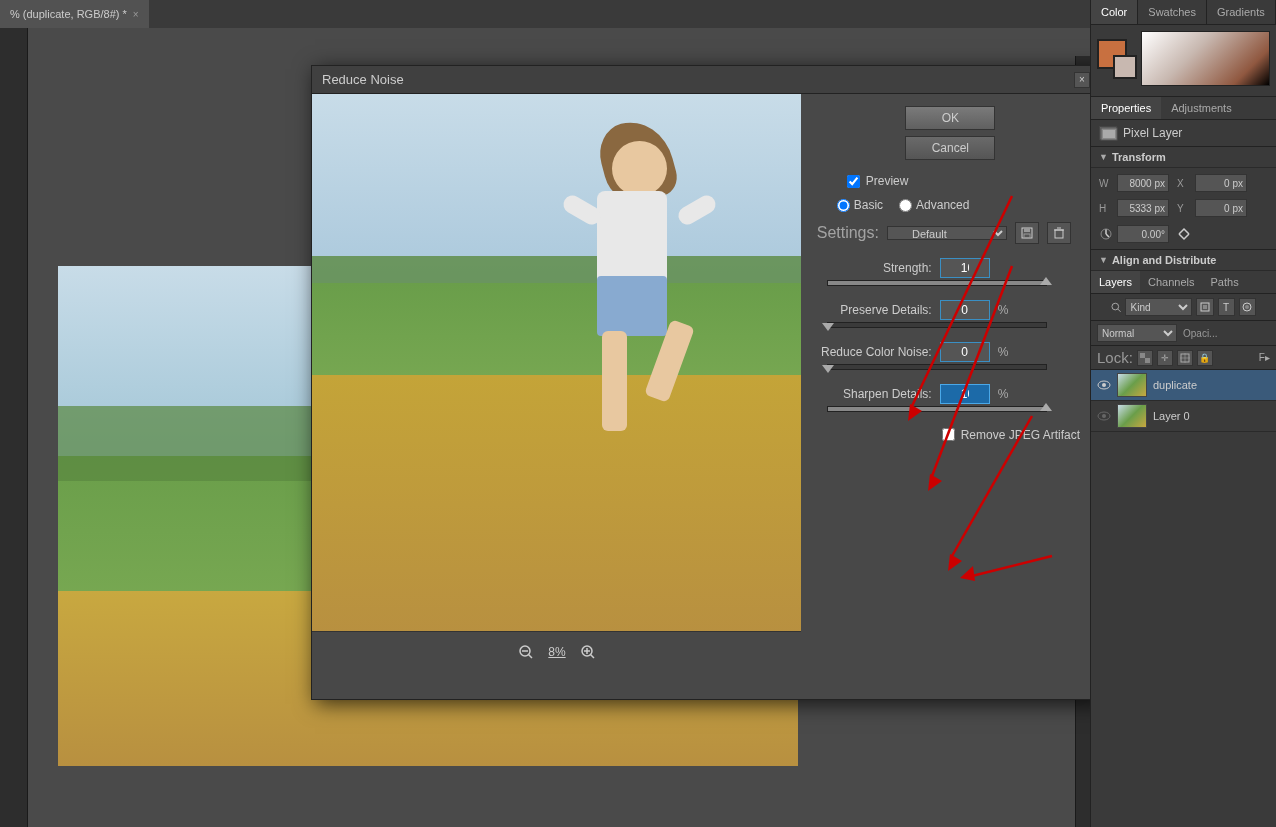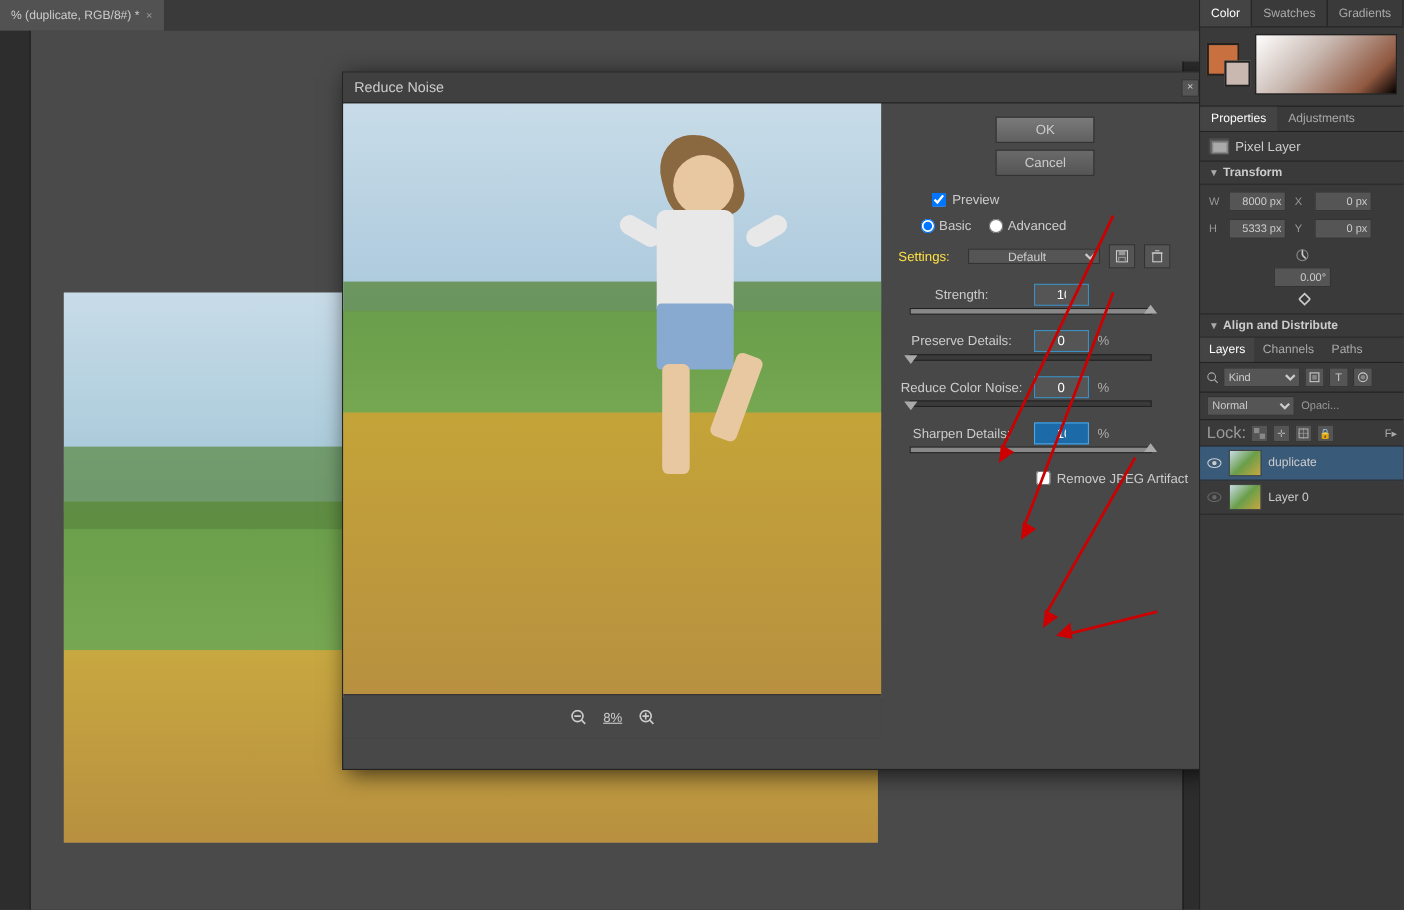--- a/index.html
+++ b/index.html
@@ -229,33 +229,32 @@
       font-size: 12px;
       cursor: pointer;
     }
 
     .settings-row {
       display: flex;
       align-items: center;
       gap: 8px;
     }
     .settings-label {
-      color: #fde047;
-      font-size: 12px;
+      color: #a3a3a3;
+      font-size: 16px;
       min-width: 55px;
     }
     .settings-dropdown {
       width: 120px;
       height: 14px;
       background: #555;
       border: 1px solid #333;
       color: #ccc;
       font-size: 11px;
-      padding: 0 0;
-      text-align: center;
+      padding: 0 20px;
     }
     .settings-icon-btn {
       width: 24px;
       height: 22px;
       background: #555;
       border: 1px solid #333;
       color: #ccc;
       font-size: 12px;
       cursor: pointer;
       display: flex;
@@ -271,21 +270,21 @@
     }
     .param-label-row {
       display: flex;
       align-items: center;
       gap: 8px;
     }
     .param-label {
       color: #ccc;
       font-size: 12px;
       min-width: 115px;
-      text-align: center;
+      text-align: right;
     }
     .param-input {
       width: 50px;
       height: 20px;
       background: #555;
       border: 1px solid #3a8fc4;
       color: #fff;
       font-size: 12px;
       text-align: center;
       padding: 0 20px;
@@ -478,21 +477,20 @@
       color: #ccc;
       font-size: 10px;
       text-align: right;
       padding: 0 3px;
     }
     .angle-row {
       display: flex;
       align-items: center;
       gap: 4px;
       margin-top: 2px;
-      flex-direction: column;
     }
     .angle-input {
       width: 52px;
       height: 18px;
       background: #555;
       border: 1px solid #333;
       color: #ccc;
       font-size: 10px;
       text-align: right;
       padding: 0 3px;
@@ -525,21 +523,21 @@
       cursor: pointer;
     }
     .layers-tab.active {
       color: #fff;
       background: #444;
     }
 
     .layers-toolbar {
       display: flex;
       align-items: center;
-      padding: 4px 6px;
+      padding: 4px 20px;
       gap: 4px;
       border-bottom: 1px solid #222;
     }
     .layers-kind-select {
       width: 70px;
       height: 18px;
       background: #555;
       border: 1px solid #333;
       color: #ccc;
       font-size: 10px;

